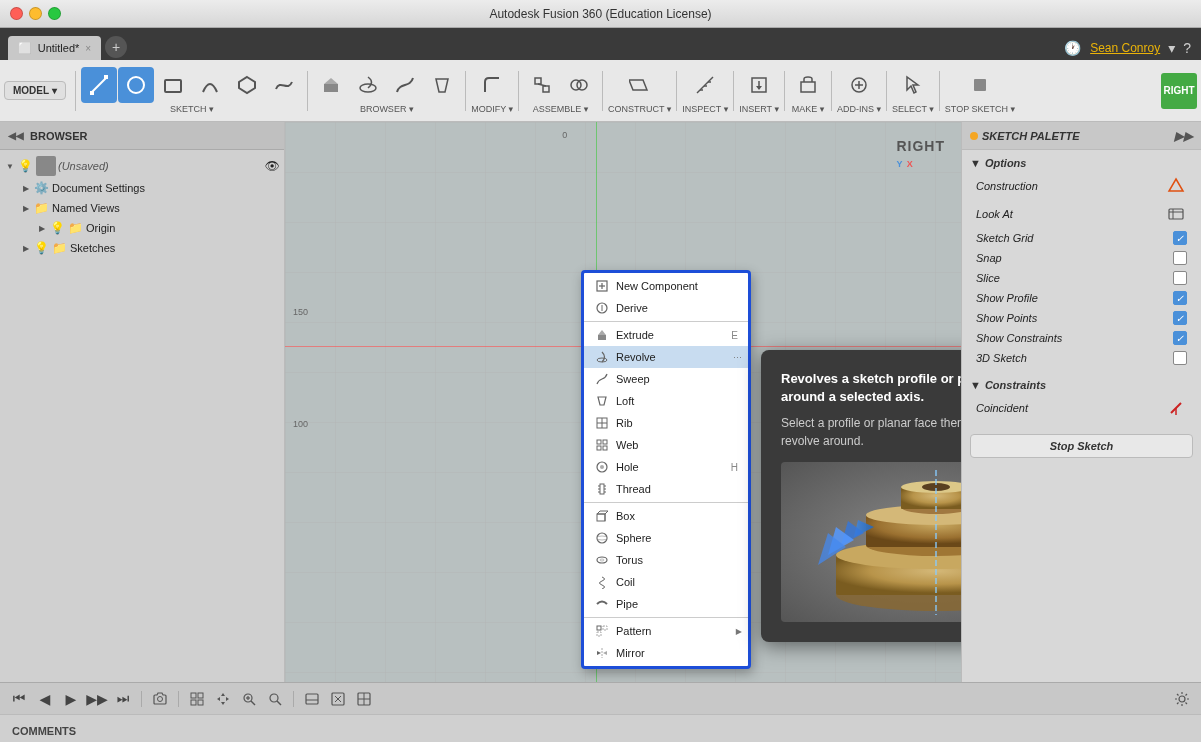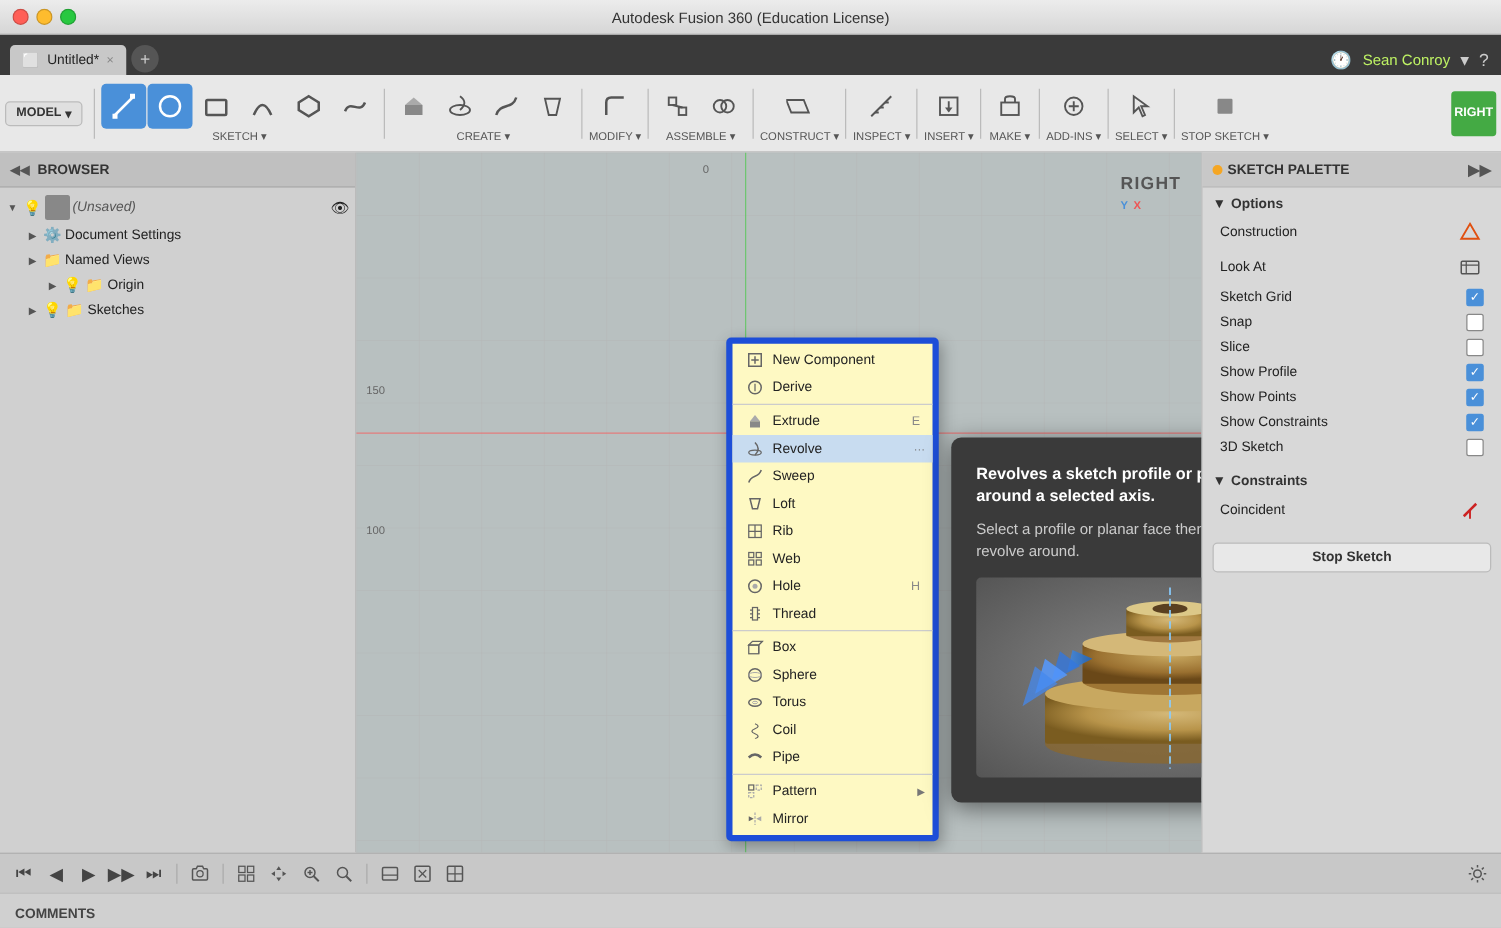--- a/index.html
+++ b/index.html
@@ -95,23 +95,24 @@
       display: flex;
       align-items: center;
       gap: 8px;
     }
     .top-right-icon {
       color: #ccc;
       font-size: 14px;
       cursor: pointer;
     }
     .user-name {
-      color: #bef264;
+      color: #eab308;
       font-size: 12px;
       cursor: pointer;
+      text-decoration: underline;
     }
 
     
     #toolbar {
       height: 62px;
       background: #e8e8e8;
       border-bottom: 1px solid #bbb;
       display: flex;
       align-items: center;
       padding: 0 4px;
@@ -270,20 +271,21 @@
       color: #666;
     }
 
     
     #sketch-palette {
       width: 240px;
       background: #d8d8d8;
       border-left: 1px solid #bbb;
       display: flex;
       flex-direction: column;
+      font-style: italic;
     }
     #sketch-palette-header {
       height: 28px;
       background: #c8c8c8;
       border-bottom: 1px solid #bbb;
       display: flex;
       align-items: center;
       padding: 0 8px;
       font-size: 11px;
       font-weight: 700;
@@ -357,22 +359,22 @@
       cursor: pointer;
       text-align: center;
     }
 
     
     #create-dropdown {
       position: absolute;
       top: 148px;
       left: 296px;
       width: 170px;
-      background: #fef9c3;
-      border: 5px solid #1d4ed8;
+      background: #ffffff;
+      border: 3px solid #1d4ed8;
       border-radius: 4px;
       box-shadow: 2px 4px 12px rgba(0,0,0,0.3);
       z-index: 100;
       padding: 2px 0;
     }
     .dd-item {
       display: flex;
       align-items: center;
       padding: 3px 10px;
       font-size: 11px;
@@ -589,21 +591,21 @@
         <svg width="22" height="22" viewBox="0 0 22 22">
             <path d="M 3 18 C 6 8, 16 14, 19 4" fill="none" stroke="#555" stroke-width="2"></path>
           </svg>
       </div>
       <div class="toolbar-btn">
         <svg width="22" height="22" viewBox="0 0 22 22">
             <polygon points="8,18 14,18 17,5 5,5" fill="none" stroke="#555" stroke-width="1.5"></polygon>
           </svg>
       </div>
     </div>
-    <div class="toolbar-label">CREATE ▾</div>
+    <div class="toolbar-label">BROWSER ▾</div>
   </div>
 
   <div class="toolbar-separator"></div>
 
   <div class="toolbar-group">
     <div class="toolbar-icons-row">
       <div class="toolbar-btn">
         <svg width="22" height="22" viewBox="0 0 22 22">
             <path d="M 4 18 L 4 8 Q 4 4 8 4 L 18 4" fill="none" stroke="#555" stroke-width="2"></path>
           </svg>

